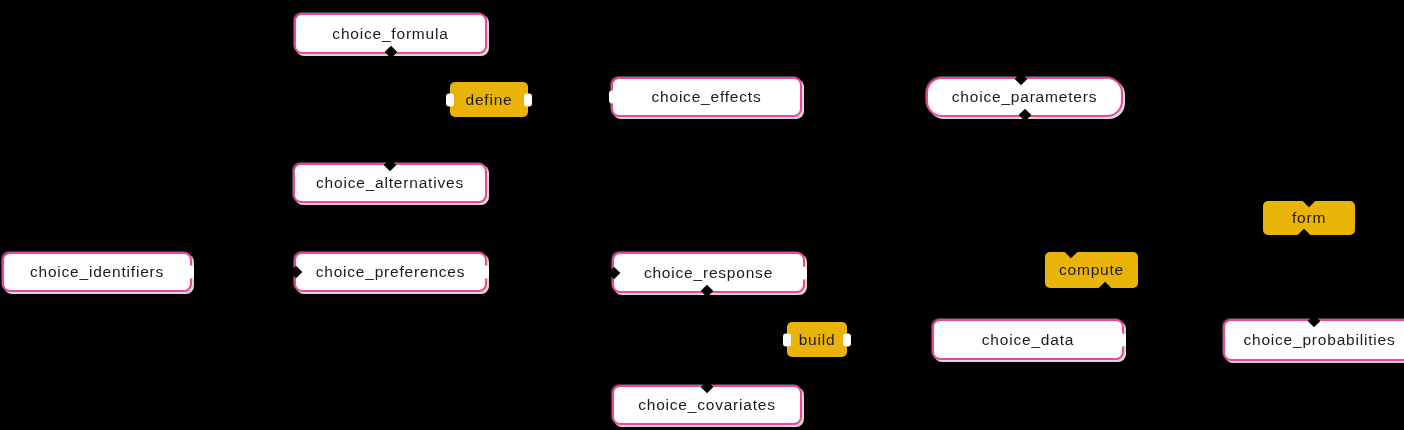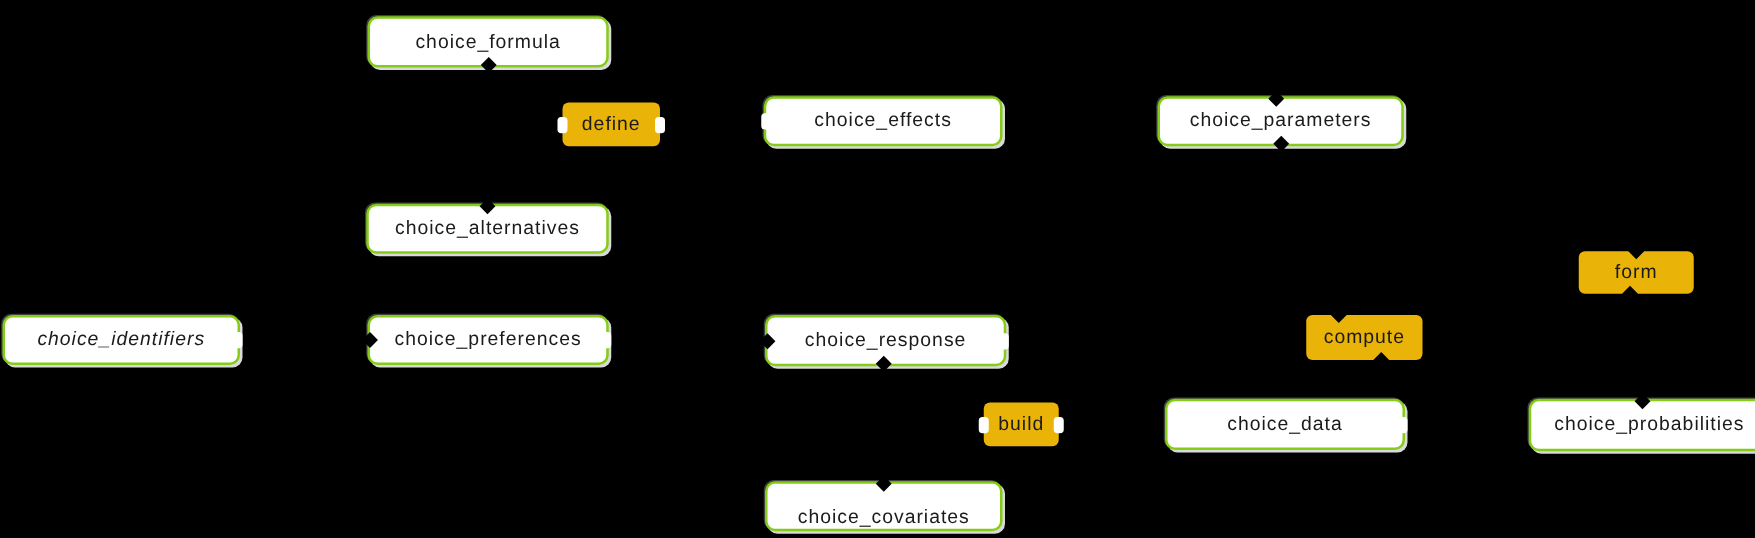--- a/index.html
+++ b/index.html
@@ -12,21 +12,21 @@
     width: 1404px;
     height: 430px;
     background: #000000;
     overflow: hidden;
     font-family: "Liberation Sans", "DejaVu Sans", sans-serif;
   }
   .node {
     position: absolute;
     box-sizing: border-box;
     background: #ffffff;
-    border: 2px solid #84cc16;
+    border: 2px solid #ec4899;
     border-radius: 8px;
     display: flex;
     align-items: center;
     justify-content: center;
     color: #1b1b1b;
     font-size: 15.5px;
     font-weight: 500;
     letter-spacing: 0.8px;
     white-space: nowrap;
     box-shadow: 2px 2px 0 rgba(255,255,255,0.85), -1px -1px 0 rgba(255,255,255,0.25);
@@ -70,30 +70,30 @@
 
 <div class="stage" id="stage" style="width: 1404px; height: 430px; background: rgb(0, 0, 0);">
     <div class="node" style="left: 294px; top: 13px; width: 193px; height: 41px;">
       <span>choice_formula</span>
       <span class="port-notch" style="left: 50%; top: 100%;"></span>
     </div>
     <div class="node" style="left: 611px; top: 77px; width: 191px; height: 40px;">
       <span>choice_effects</span>
       <span class="port-nub" style="top: 50%; left: 0px;"></span>
     </div>
-    <div class="node" style="left: 926px; top: 77px; width: 197px; height: 40px;">
+    <div class="node" style="left: 926px; top: 77px; width: 197px; height: 40px; border-radius: 16px;">
       <span>choice_parameters</span>
       <span class="port-notch" style="left: 48%; top: 0px;"></span>
       <span class="port-notch" style="left: 50%; top: 100%;"></span>
     </div>
     <div class="node" style="left: 293px; top: 143px; width: 194px; height: 40px; margin-top: 20px;">
       <span>choice_alternatives</span>
       <span class="port-notch" style="left: 50%; top: 0px;"></span>
     </div>
-    <div class="node" style="left: 2px; top: 252px; width: 190px; height: 40px; font-style: italic;">
+    <div class="node" style="left: 2px; top: 252px; width: 190px; height: 40px;">
       <span>choice_identifiers</span>
       <span class="port-nub" style="top: 50%; left: 100%;"></span>
     </div>
     <div class="node" style="left: 294px; top: 252px; width: 193px; height: 40px;">
       <span>choice_preferences</span>
       <span class="port-notch" style="top: 50%; left: 0px;"></span>
       <span class="port-nub" style="top: 50%; left: 100%;"></span>
     </div>
     <div class="node" style="left: 612px; top: 252px; width: 193px; height: 41px;">
       <span>choice_response</span>
@@ -102,21 +102,21 @@
       <span class="port-nub" style="top: 50%; left: 100%;"></span>
     </div>
     <div class="node" style="left: 932px; top: 319px; width: 192px; height: 41px;">
       <span>choice_data</span>
       <span class="port-nub" style="top: 50%; left: 100%;"></span>
     </div>
     <div class="node" style="left: 1210px; top: 319px; width: 193px; height: 42px; margin-left: 13px;">
       <span>choice_probabilities</span>
       <span class="port-notch" style="left: 47%; top: 0px;"></span>
     </div>
-    <div class="node" style="left: 612px; top: 385px; width: 190px; height: 40px; align-items: flex-end;">
+    <div class="node" style="left: 612px; top: 385px; width: 190px; height: 40px;">
       <span>choice_covariates</span>
       <span class="port-notch" style="left: 50%; top: 0px;"></span>
     </div>
     <div class="edge-label" style="left: 450px; top: 82px; width: 78px; height: 35px;">
       <span>define</span>
       <span class="port-nub" style="top: 50%; left: 0px;"></span>
       <span class="port-nub" style="top: 50%; left: 100%;"></span>
     </div>
     <div class="edge-label" style="left: 1263px; top: 201px; width: 92px; height: 34px;">
       <span>form</span>

